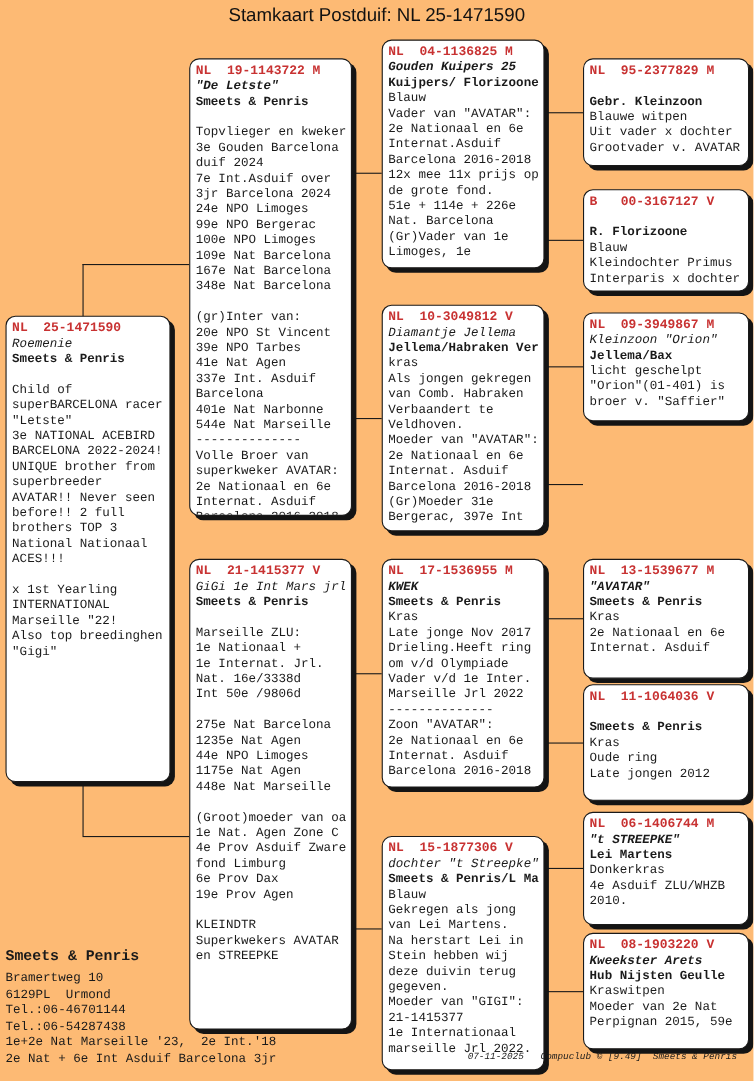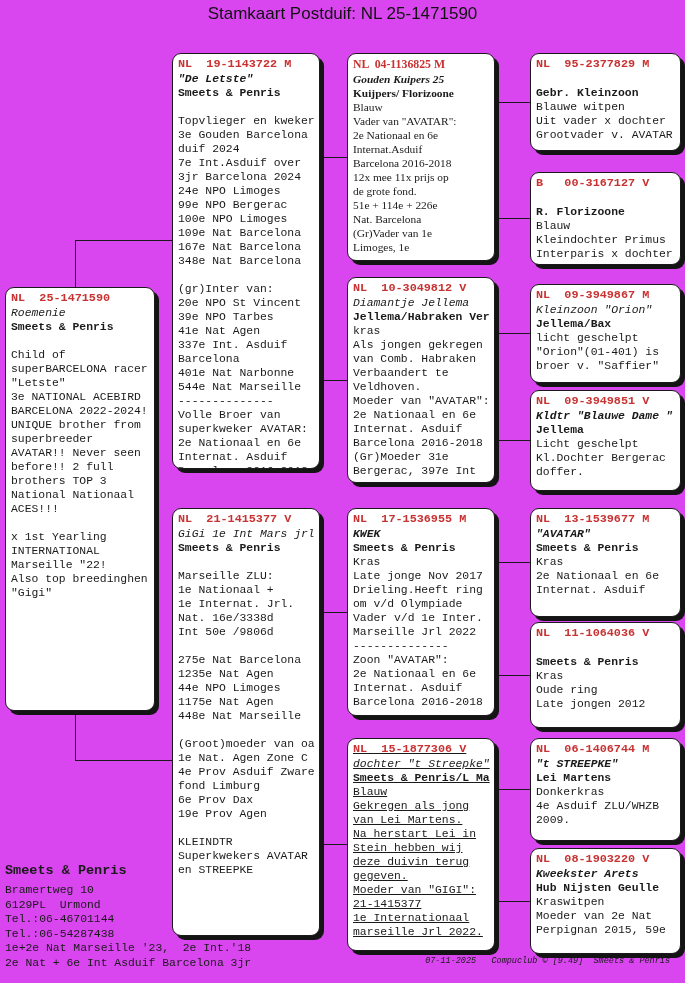--- a/index.html
+++ b/index.html
@@ -1,16 +1,16 @@
 <!DOCTYPE html>
 <html><head>
 <meta charset="utf-8">
 <style>
   html,body{margin:0;padding:0;background:#ffffff;}
-  .page{position:relative;width:685px;height:983px;background:#d946ef;
+  .page{position:relative;width:685px;height:983px;background:#fdba74;
         font-family:"Liberation Mono","DejaVu Sans Mono",monospace;color:#1a1a1a;overflow:hidden;}
   .title{position:absolute;top:4px;left:0;right:0;text-align:center;
          font-family:"Liberation Sans","DejaVu Sans",sans-serif;font-size:17px;color:#111;}
   .pbox{position:absolute;border:1.5px solid #1a1a1a;border-radius:9px;background:#ffffff;
         box-shadow:4px 4px 0 0 #141414;padding:3px 2px 3px 5px;box-sizing:border-box;overflow:hidden;}
   .ring{color:#c83232;font-weight:bold;font-size:11.8px;line-height:15px;white-space:pre;}
   .ln{font-size:11.4px;line-height:14px;white-space:pre;min-height:14px;}
   .it{font-style:italic;}
   .bd{font-weight:bold;}
   .hline,.vline{position:absolute;background:#1a1a1a;}
@@ -132,21 +132,21 @@
         <div class="ln">fond Limburg</div>
         <div class="ln">6e Prov Dax</div>
         <div class="ln">19e Prov Agen</div>
         <div class="ln">&nbsp;</div>
         <div class="ln">KLEINDTR</div>
         <div class="ln">Superkwekers AVATAR</div>
         <div class="ln">en STREEPKE</div>
       </div>
   </div>
 
-  <div class="pbox" style="left:347px;top:53px;width:148px;height:208px;font-family:Liberation Serif, serif;">
+  <div class="pbox" style="left:347px;top:36px;width:148px;height:208px;">
     <div class="ring">NL  04-1136825 M</div>
     <div class="body">
         <div class="ln bd it">Gouden Kuipers 25</div>
         <div class="ln bd">Kuijpers/ Florizoone</div>
         <div class="ln">Blauw</div>
         <div class="ln">Vader van "AVATAR":</div>
         <div class="ln">2e Nationaal en 6e</div>
         <div class="ln">Internat.Asduif</div>
         <div class="ln">Barcelona 2016-2018</div>
         <div class="ln">12x mee 11x prijs op</div>
@@ -186,21 +186,21 @@
         <div class="ln">om v/d Olympiade</div>
         <div class="ln">Vader v/d 1e Inter.</div>
         <div class="ln">Marseille Jrl 2022</div>
         <div class="ln">--------------</div>
         <div class="ln">Zoon "AVATAR":</div>
         <div class="ln">2e Nationaal en 6e</div>
         <div class="ln">Internat. Asduif</div>
         <div class="ln">Barcelona 2016-2018</div>
       </div>
   </div>
-  <div class="pbox" style="left:347px;top:738px;width:148px;height:213px;text-decoration:underline;">
+  <div class="pbox" style="left:347px;top:760px;width:148px;height:213px;">
     <div class="ring">NL  15-1877306 V</div>
     <div class="body">
         <div class="ln it">dochter "t Streepke"</div>
         <div class="ln bd">Smeets &amp; Penris/L Ma</div>
         <div class="ln">Blauw</div>
         <div class="ln">Gekregen als jong</div>
         <div class="ln">van Lei Martens.</div>
         <div class="ln">Na herstart Lei in</div>
         <div class="ln">Stein hebben wij</div>
         <div class="ln">deze duivin terug</div>
@@ -235,30 +235,20 @@
   <div class="pbox" style="left:530px;top:284px;width:151px;height:99px;">
     <div class="ring">NL  09-3949867 M</div>
     <div class="body">
         <div class="ln it">Kleinzoon "Orion"</div>
         <div class="ln bd">Jellema/Bax</div>
         <div class="ln">licht geschelpt</div>
         <div class="ln">"Orion"(01-401) is</div>
         <div class="ln">broer v. "Saffier"</div>
       </div>
   </div>
-  <div class="pbox" style="left:530px;top:390px;width:151px;height:101px;">
-    <div class="ring">NL  09-3949851 V</div>
-    <div class="body">
-        <div class="ln bd it">Kldtr "Blauwe Dame "</div>
-        <div class="ln bd">Jellema</div>
-        <div class="ln">Licht geschelpt</div>
-        <div class="ln">Kl.Dochter Bergerac</div>
-        <div class="ln">doffer.</div>
-      </div>
-  </div>
   <div class="pbox" style="left:530px;top:508px;width:151px;height:109px;">
     <div class="ring">NL  13-1539677 M</div>
     <div class="body">
         <div class="ln bd it">"AVATAR"</div>
         <div class="ln bd">Smeets &amp; Penris</div>
         <div class="ln">Kras</div>
         <div class="ln">2e Nationaal en 6e</div>
         <div class="ln">Internat. Asduif</div>
       </div>
   </div>
@@ -272,21 +262,21 @@
         <div class="ln">Late jongen 2012</div>
       </div>
   </div>
   <div class="pbox" style="left:530px;top:738px;width:151px;height:103px;">
     <div class="ring">NL  06-1406744 M</div>
     <div class="body">
         <div class="ln bd it">"t STREEPKE"</div>
         <div class="ln bd">Lei Martens</div>
         <div class="ln">Donkerkras</div>
         <div class="ln">4e Asduif ZLU/WHZB</div>
-        <div class="ln">2009.</div>
+        <div class="ln">2010.</div>
       </div>
   </div>
   <div class="pbox" style="left:530px;top:848px;width:151px;height:106px;">
     <div class="ring">NL  08-1903220 V</div>
     <div class="body">
         <div class="ln bd it">Kweekster Arets</div>
         <div class="ln bd">Hub Nijsten Geulle</div>
         <div class="ln">Kraswitpen</div>
         <div class="ln">Moeder van 2e Nat</div>
         <div class="ln">Perpignan 2015, 59e</div>

